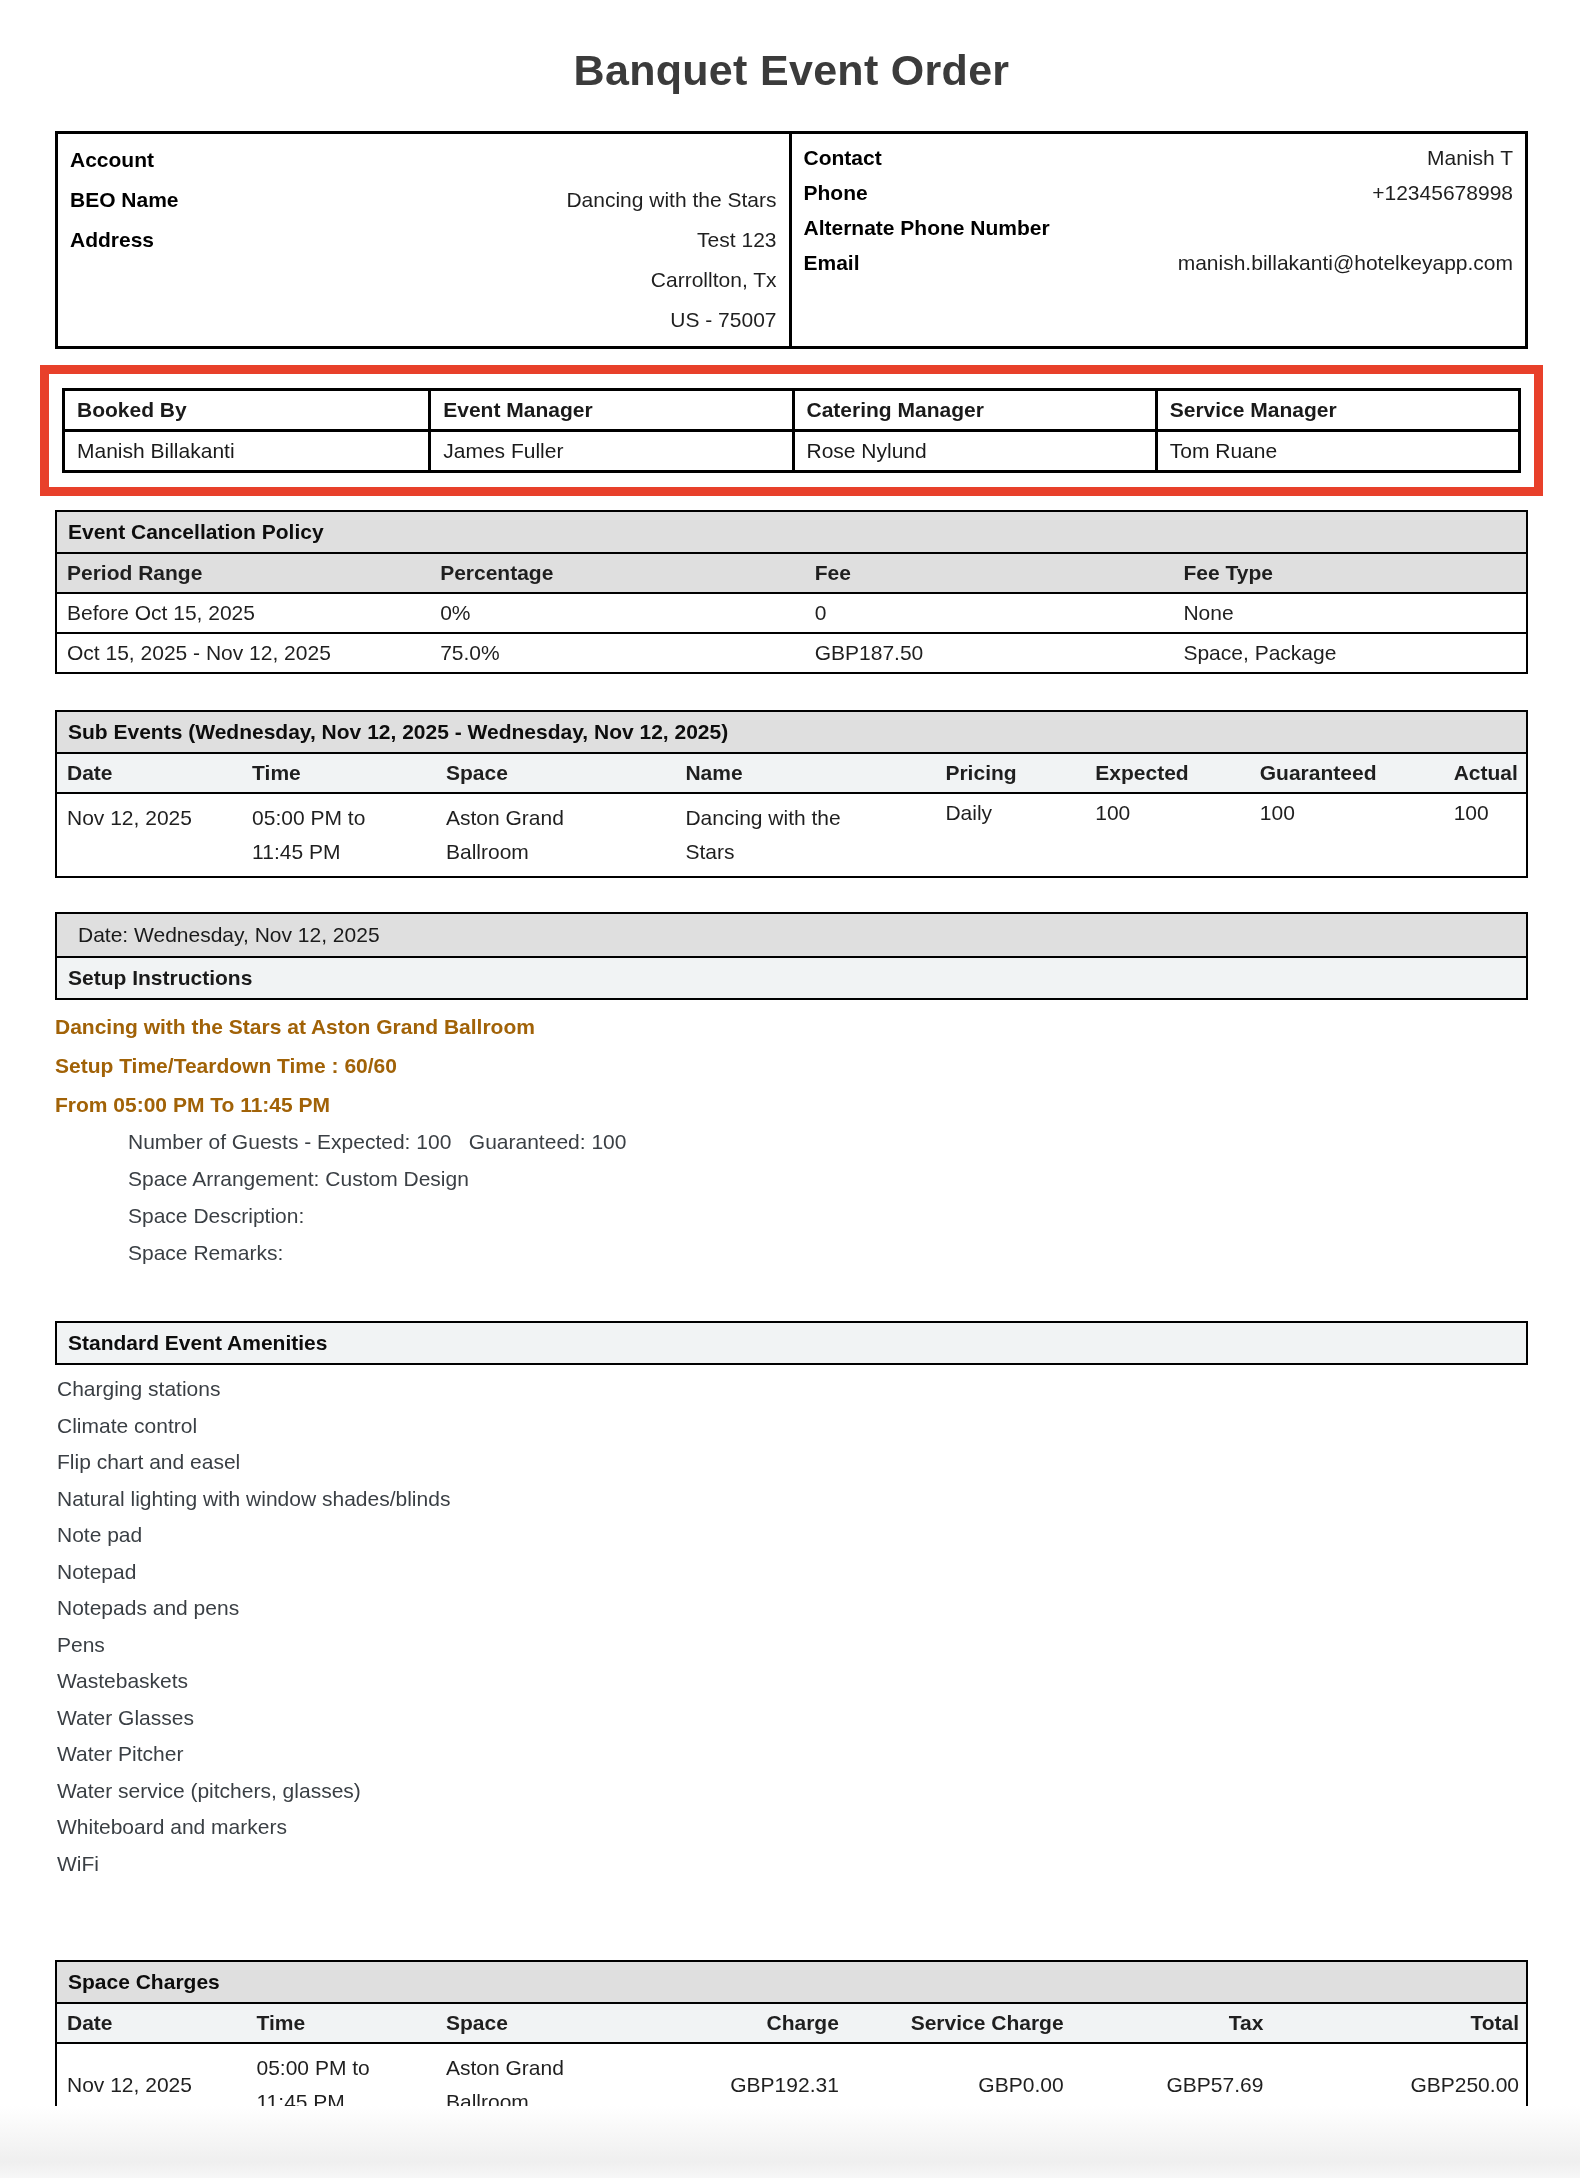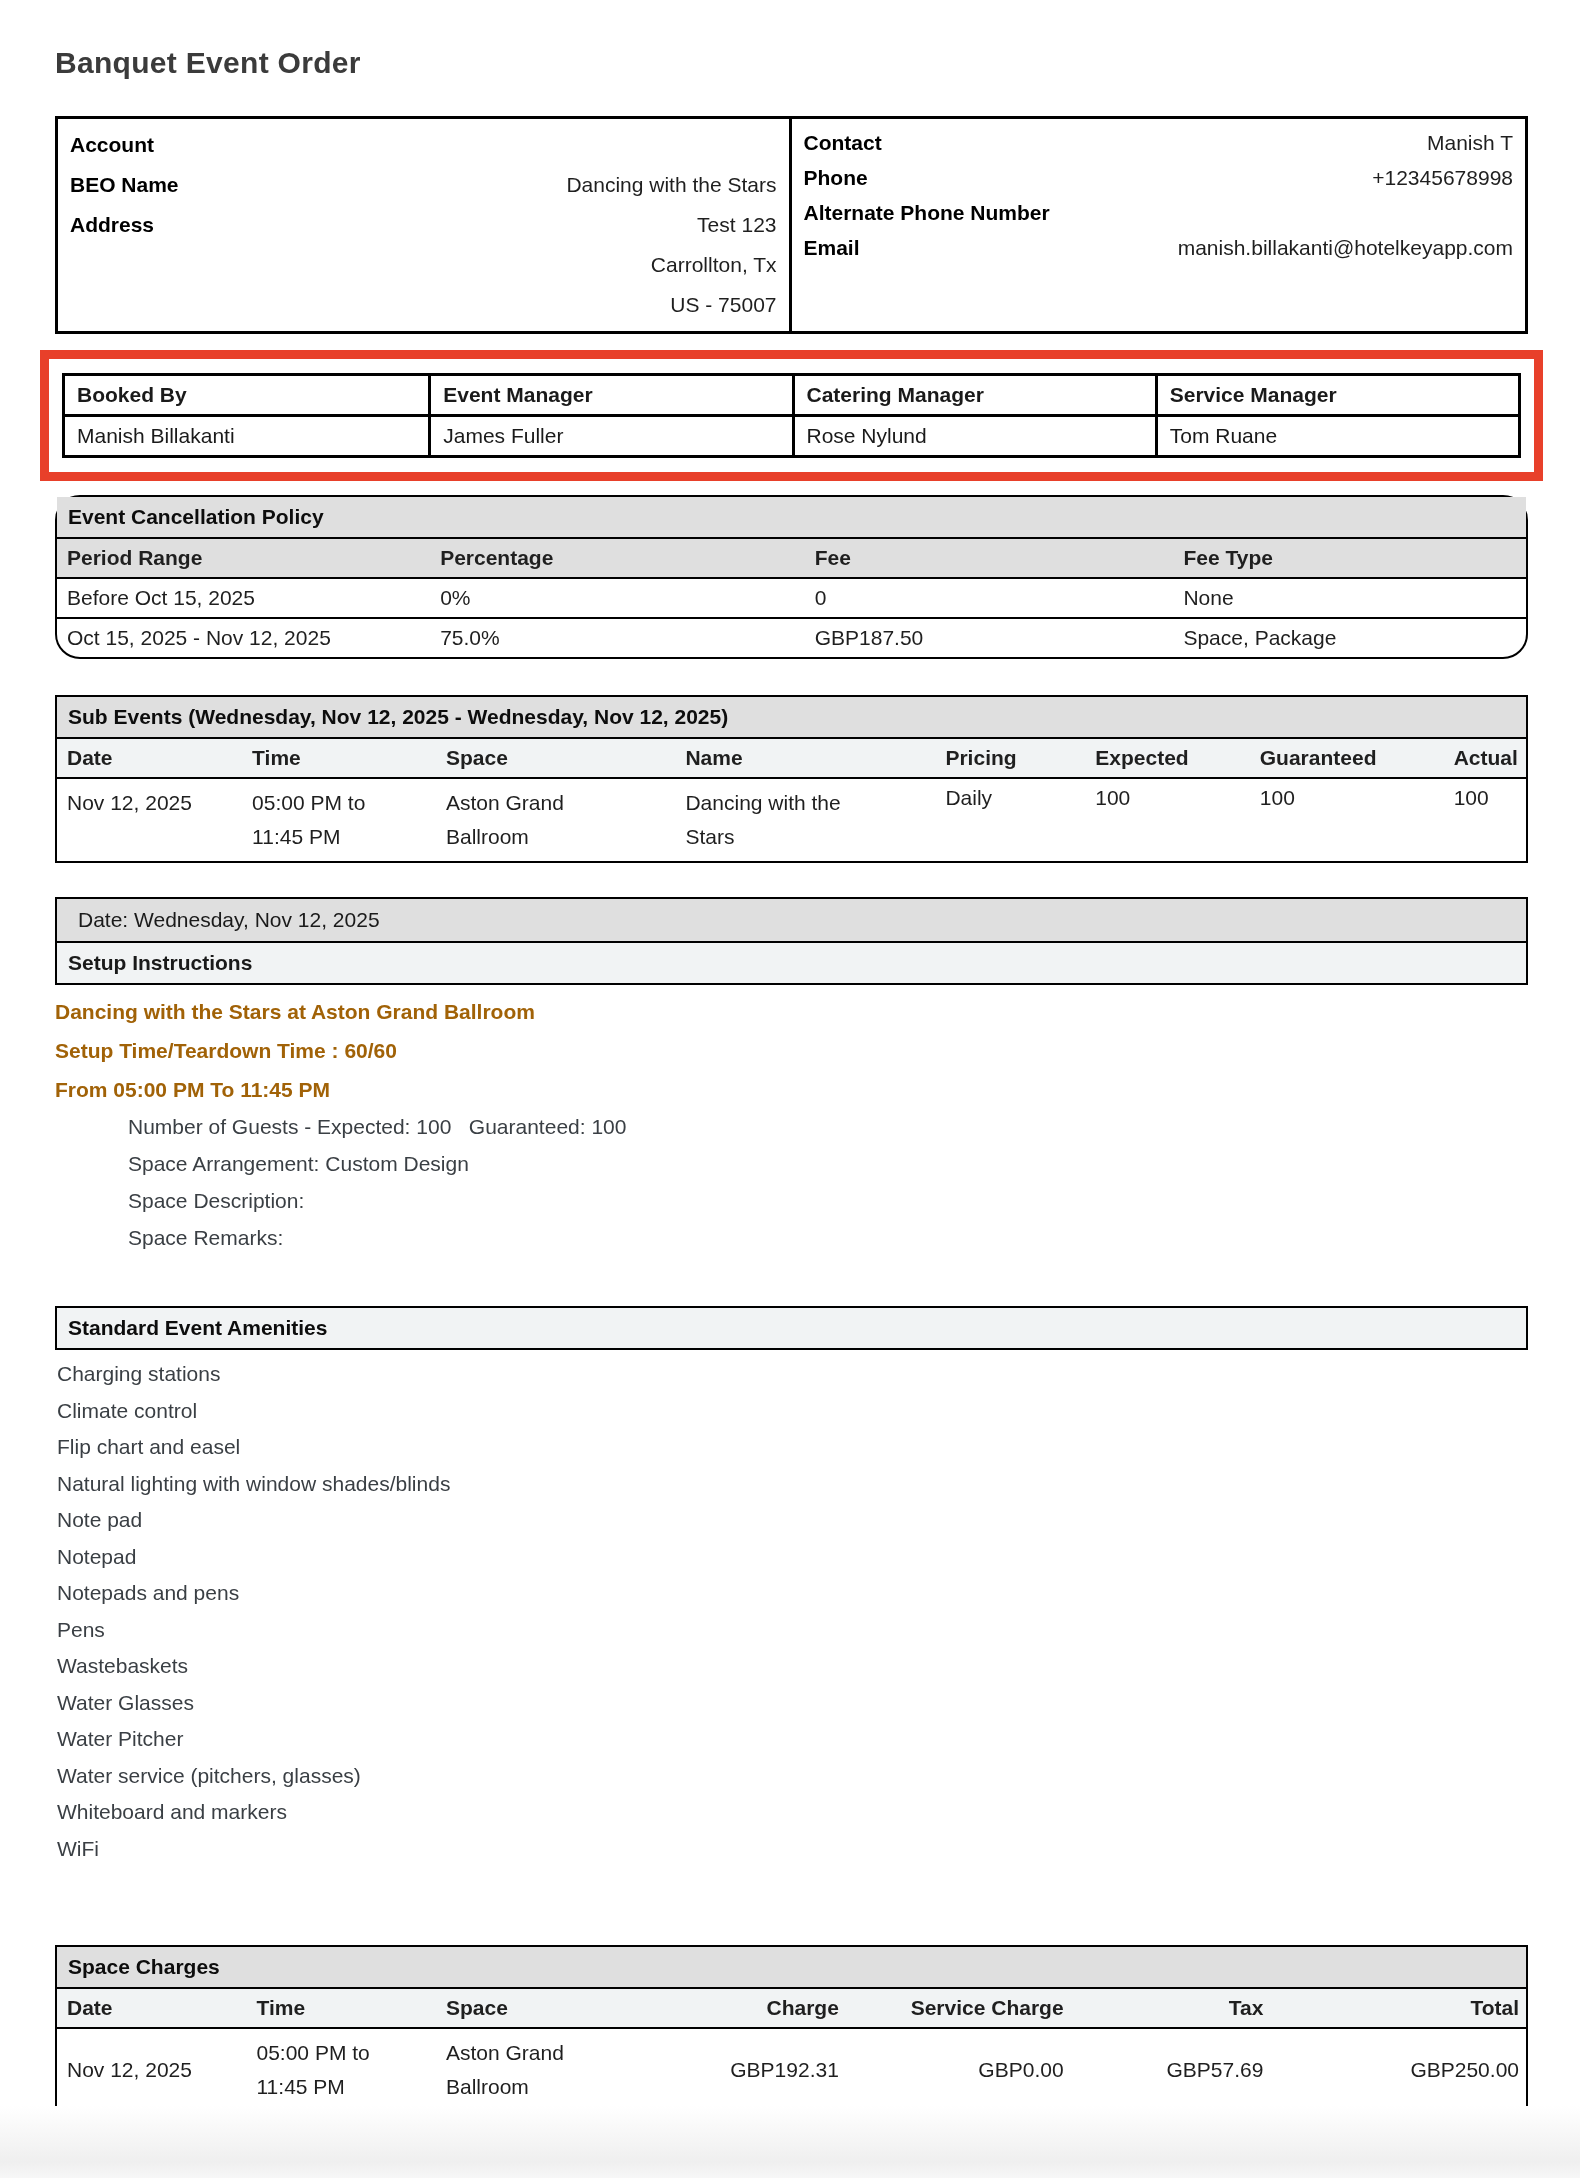--- a/index.html
+++ b/index.html
@@ -10,21 +10,21 @@
   html,body{margin:0;padding:0;}
   body{
     width:1580px;height:2178px;position:relative;overflow:hidden;
     background:#ffffff;color:var(--ink);
     font-family:"Liberation Sans","DejaVu Sans",sans-serif;
     font-size:21px;
   }
   .page{position:absolute;left:55px;top:0;width:1473px;}
 
   
-  .doc-title{margin:46px 0 0;font-size:30px;font-weight:bold;color:#3b3b3b;letter-spacing:.3px;}
+  .doc-title{margin:46px 0 0;text-align:center;font-size:43px;font-weight:bold;color:#3b3b3b;letter-spacing:.3px;}
 
   
   .acct{margin-top:36px;border:3px solid var(--line);display:flex;}
   .acct-col{width:50%;padding:6px 12px;}
   .acct-col.left{border-right:3px solid var(--line);}
   .acct-row{display:flex;justify-content:space-between;align-items:flex-start;}
   .acct-col.left .acct-row{min-height:40px;line-height:40px;}
   .acct-col.right .acct-row{min-height:35px;line-height:35px;}
   .flabel{font-weight:bold;color:#000;max-width:300px;line-height:1.38;padding-top:4px;}
   .acct-col.left .flabel{padding-top:0;line-height:40px;}
@@ -46,21 +46,21 @@
   .grid-row{display:grid;border-top:2px solid var(--line);}
   .grid-row.hdr{font-weight:bold;}
   .grid-row.subhdr{background:var(--bar-light);font-weight:bold;}
   .grid-row.gray{background:var(--bar-gray);}
   .cell{padding:7px 10px;color:#1f1f1f;}
   .cell.top{align-self:start;}
   .cell.num{text-align:right;padding-right:7px;}
   .pre{white-space:pre-line;line-height:34px;}
 
   .cancel-grid{grid-template-columns:25.4% 25.5% 25.1% 24%;}
-  .cancel{margin-top:14px;border-radius:25px;}
+  .cancel{margin-top:14px;}
   .sub{margin-top:36px;}
   .sub-grid{grid-template-columns:12.6% 13.2% 16.3% 17.7% 10.2% 11.2% 13.2% auto;}
   .charges{margin-top:78px;}
   .charges-grid{grid-template-columns:12.9% 12.9% 15.3% 12.6% 15.3% 13.6% auto;}
   .charges-grid .cell{display:flex;align-items:center;}
   .charges-grid .cell.num{justify-content:flex-end;}
   .totals .cell{font-weight:bold;color:#000;min-height:40px;}
 
   
   .setup-box{margin-top:34px;border:2px solid var(--line);}

